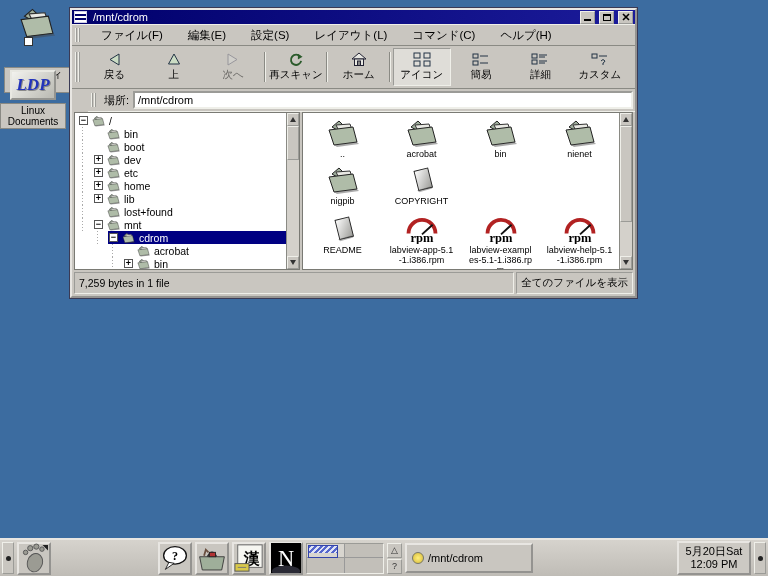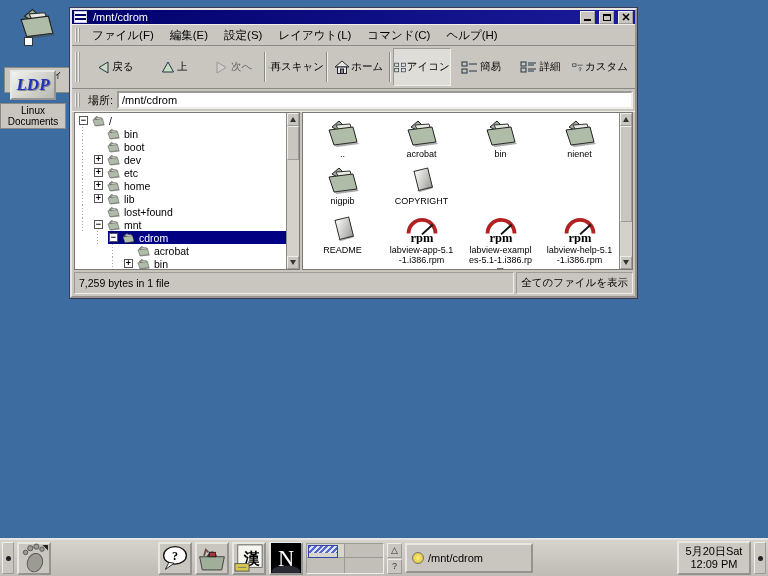--- a/index.html
+++ b/index.html
@@ -18,28 +18,28 @@
   
   .window { position:absolute; left:70px; top:8px; width:567px; height:290px; background:#C9C6C0; border:2px outset #E8E6E2; box-shadow:0 0 0 1px #3a3a55; display:flex; flex-direction:column; }
   .titlebar { height:18px; background:linear-gradient(90deg,#00006B,#1b1b9a); display:flex; align-items:center; padding:0 2px; gap:4px; }
   .win-sysicon { width:13px; height:12px; background:repeating-linear-gradient(to bottom,#fff 0 2px,#00006B 2px 4px); border:1px solid #cfcfe8; }
   .win-title { color:#fff; font-size:11px; flex:1; padding-left:2px; white-space:nowrap; }
   .winbtn { width:15px; height:13px; background:#C9C6C0; border:1px outset #efefe9; display:flex; align-items:center; justify-content:center; }
   .glyph-min { width:7px; height:2px; background:#000; margin-top:6px; }
   .glyph-max { width:8px; height:7px; border:1px solid #000; border-top:2px solid #000; }
   .menubar { height:22px; display:flex; align-items:center; border-top:1px solid #efefe9; border-bottom:1px solid #8a8a84; padding:1px 2px; }
   .grip { width:5px; height:80%; margin:0 4px 0 1px; border-left:2px ridge #efefe9; border-right:2px ridge #efefe9; }
-  .menu-item { font-size:11.5px; padding:2px 8px; }
+  .menu-item { font-size:11.5px; padding:2px 8px;margin-left:9px; }
   .toolbar { height:44px; display:flex; align-items:center; border-bottom:1px solid #8a8a84; padding:2px 6px 2px 2px; justify-content:space-between; }
-  .tbtn { width:58px; height:38px; display:flex; flex-direction:row; align-items:center; justify-content:center; gap:1px; border:1px solid transparent; }
+  .tbtn { width:58px; height:38px; display:flex; flex-direction:column; align-items:center; justify-content:center; gap:1px; border:1px solid transparent; }
   .tbtn .lbl { font-size:10.5px; white-space:nowrap; }
   .tbtn.pressed { background:#DFDDD8; border:1px inset #efefe9; }
   .tbtn.disabled { opacity:.5; }
   .tsep { width:2px; height:30px; border-left:1px solid #8a8a84; border-right:1px solid #efefe9; }
-  .locbar { height:24px; display:flex; align-items:center; padding:2px; gap:4px; border-bottom:1px solid #efefe9; }
+  .locbar { height:24px; display:flex; align-items:center; padding:2px; gap:4px; border-bottom:1px solid #efefe9;margin-left:16px; }
   .loc-label { font-size:11px; white-space:nowrap; }
   .loc-input { flex:1; height:18px; border:2px inset #efefe9; background:#fff; font-family:"Liberation Sans",sans-serif; font-size:11px; padding:0 3px; }
   .main { height:158px; display:flex; padding:0 2px; gap:2px; }
   .pane { display:flex; border:1px solid #7a7a74; background:#fff; }
   .tree-wrap { width:226px; }
   .icon-wrap { flex:1; }
   .tree-view { flex:1; overflow:hidden; padding-top:1px; }
   .trow { height:13px; display:flex; align-items:center; font-size:10.5px; white-space:nowrap; }
   .indent { height:100%; flex:none; background:repeating-linear-gradient(to bottom,#aaa 0 1px,transparent 1px 3px); background-size:1px 100%; background-repeat:no-repeat; background-position:calc(100% - 10px) 0; }
   .rowbody { display:flex; align-items:center; flex:1; height:100%; gap:3px; padding-left:1px; }

